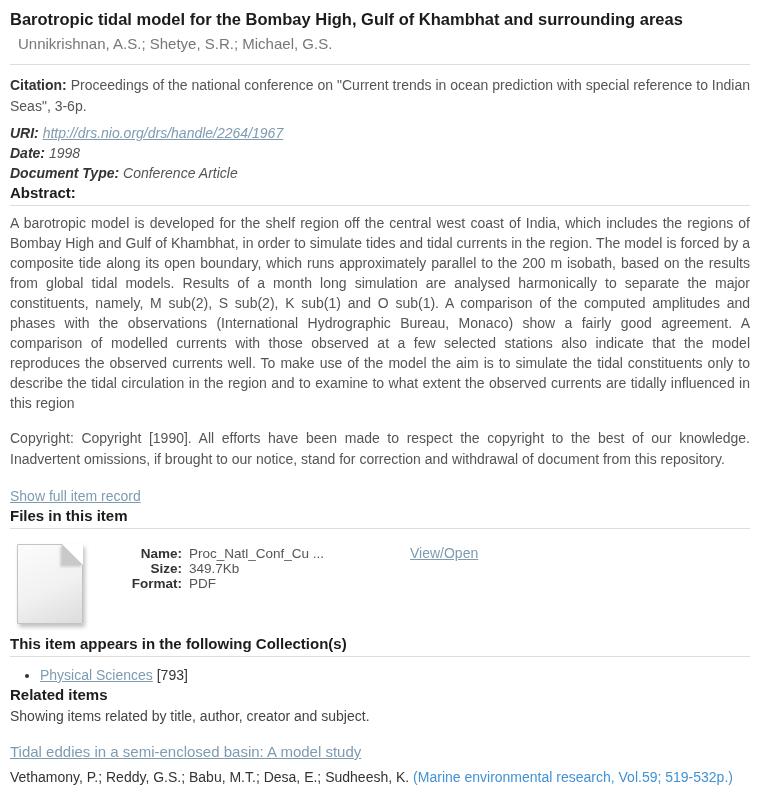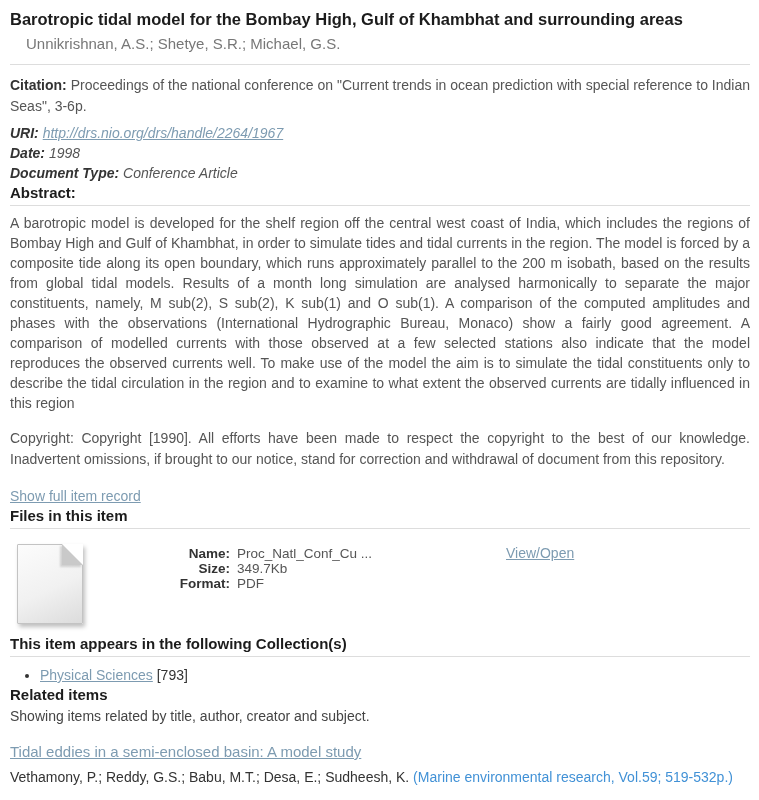--- a/index.html
+++ b/index.html
@@ -13,37 +13,37 @@
   }
   *{box-sizing:border-box;}
   html,body{margin:0;padding:0;background:#ffffff;}
   body{
     width:759px;height:800px;overflow:hidden;
     font-family:"Liberation Sans", sans-serif;
     font-size:14px;line-height:20px;color:var(--body-text);
   }
   .container{padding:9px 9px 0 10px;}
   h1.item-title{font-size:16.5px;line-height:21px;margin:0;color:var(--heading-text);font-weight:bold;}
-  p.item-authors{font-size:15px;line-height:20px;margin:4px 16px 0;color:var(--authors-text);}
+  p.item-authors{font-size:15px;line-height:20px;margin:4px 8px 0;color:var(--authors-text);}
   hr{border:0;border-top:1px solid var(--rule);margin:10px 0;}
   hr.tight{margin:3px 0 0;}
   .meta{margin:0;text-align:left;}
   .meta.justify{text-align:justify;}
   .meta .lbl{font-weight:bold;color:var(--label-text);margin-top:44px;}
   .meta.citation{margin:7px 0 6px;line-height:21px;}
   .meta.line{line-height:20px;font-style:italic;}
   a{text-decoration:underline;color:var(--link-muted);cursor:pointer;}
   a.bright{color:var(--link-bright);text-decoration:none;}
   h2.section{font-size:15px;line-height:19px;margin:0;color:var(--heading-text);font-weight:bold;}
   .abstract-head{margin-top:17px;}
   p.abstract-body{margin:7px 0 0;text-align:justify;line-height:20px;}
   p.copyright{margin:15px 0 0;text-align:justify;line-height:21px;}
   .showfull{display:inline-block;margin-top:16px;}
   .files-head{margin-top:27px;}
-  .file-row{display:flex;align-items:flex-start;margin-top:13px;height:92px;gap:48px;}
+  .file-row{display:flex;align-items:flex-start;margin-top:13px;height:92px;}
   .file-icon-wrap{width:112px;padding-left:7px;padding-top:2px;}
   .file-icon{
     position:relative;width:66px;height:80px;
     background:linear-gradient(155deg,#fcfcfc 0%,#f1f1f1 55%,#dcdcdc 100%);
     border:1px solid #c3c3c3;border-radius:1px;
     box-shadow:2px 3px 4px rgba(0,0,0,0.25);
   }
   .file-icon::before{
     content:"";position:absolute;top:-1px;right:-1px;
     border-style:solid;border-width:0 21px 21px 0;

